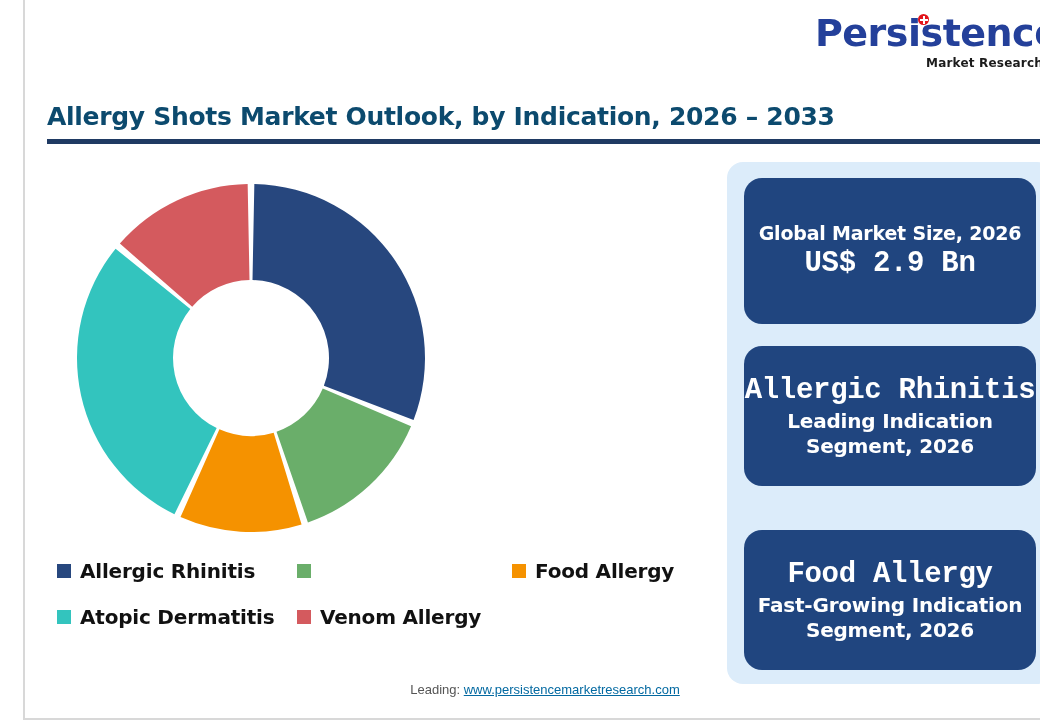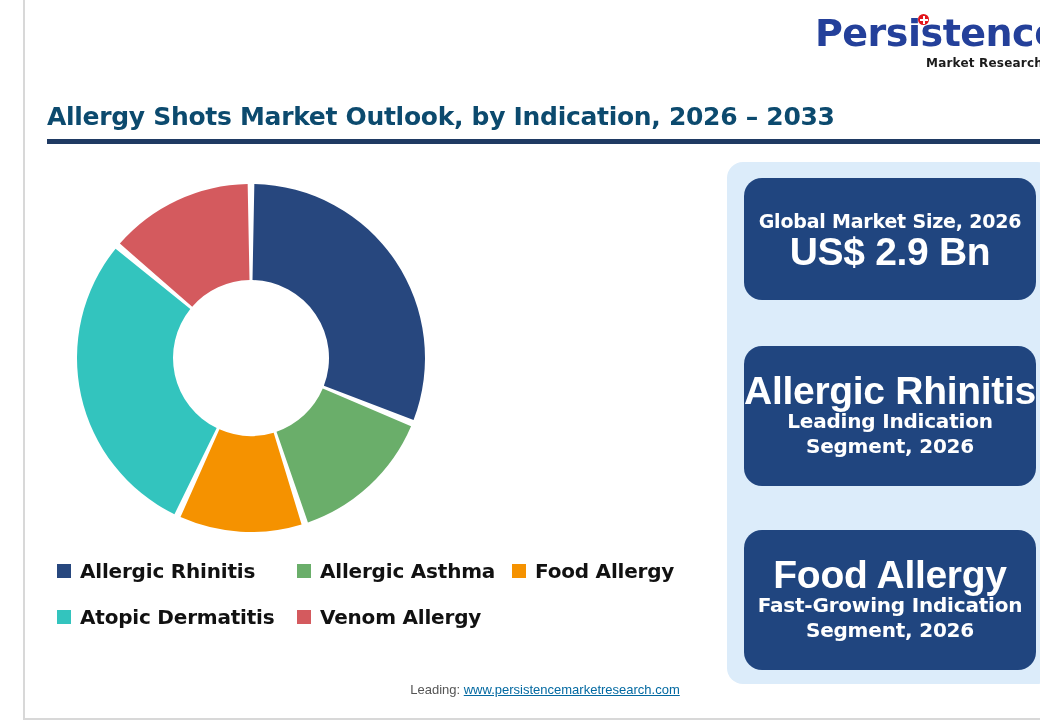--- a/index.html
+++ b/index.html
@@ -163,35 +163,35 @@
     background: #20457f;
     border-radius: 18px;
     color: #ffffff;
     text-align: center;
     box-sizing: border-box;
     display: flex;
     flex-direction: column;
     justify-content: center;
     align-items: center;
   }
-  #card-0 { top: 16px;  height: 122px; }
+  #card-0 { top: 16px;  height: 146px; }
   #card-1 { top: 184px; height: 140px; }
   #card-2 { top: 368px; height: 140px; }
 
   .card-eyebrow {
     font-family: "DejaVu Sans", sans-serif;
     font-weight: bold;
     font-size: 19px;
     line-height: 26px;
     letter-spacing: -0.2px;
   }
   .card-headline {
-    font-family: Liberation Sans, sans-serif;
-    font-weight: bold;
-    font-size: 39px;
+    font-family: Liberation Mono, monospace;
+    font-weight: bold;
+    font-size: 29px;
     line-height: 36px;
     letter-spacing: -0.3px;
   }
   .card-sub {
     font-family: "DejaVu Sans", sans-serif;
     font-weight: bold;
     font-size: 20px;
     line-height: 25px;
     letter-spacing: -0.2px;
   }
@@ -246,21 +246,20 @@
   </div>
 
   <div id="legend">
     <div class="legend-row">
       <div class="legend-item" style="width:240px">
         <span class="legend-swatch" style="background:#27477e"></span>
         <span class="legend-label">Allergic Rhinitis</span>
       </div>
       <div class="legend-item" style="width:215px">
         <span class="legend-swatch" style="background:#6aae6a"></span>
-        <span class="legend-label">Allergic Asthma</span>
       </div>
       <div class="legend-item">
         <span class="legend-swatch" style="background:#f59200"></span>
         <span class="legend-label">Food Allergy</span>
       </div>
     </div>
     <div class="legend-row">
       <div class="legend-item" style="width:240px">
         <span class="legend-swatch" style="background:#33c4be"></span>
         <span class="legend-label">Atopic Dermatitis</span>

